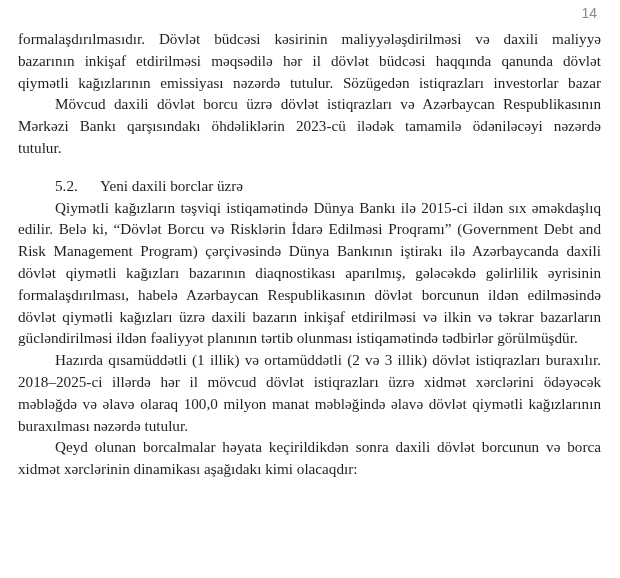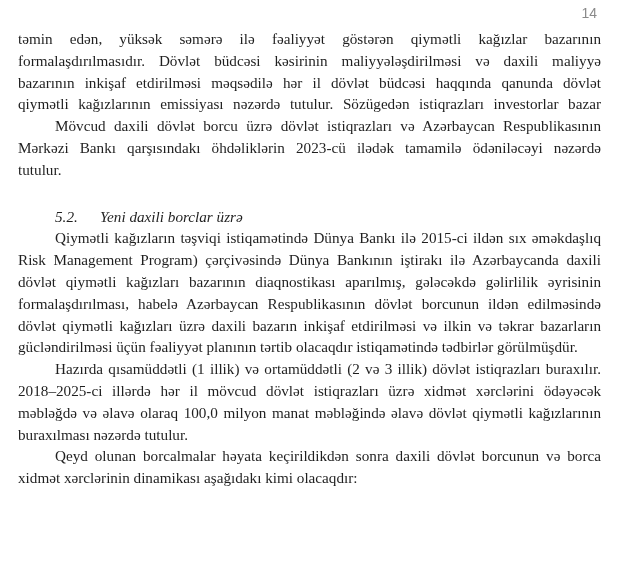--- a/index.html
+++ b/index.html
@@ -41,65 +41,64 @@
     text-align-last: justify;
     white-space: normal;
   }
   .line.last {
     text-align-last: left;
   }
   .line.ind {
     text-indent: 37px;
   }
   .heading {
-    margin-top: 25px;
+    margin-top: 16px;
     font-size: 15.2px;
     line-height: 21.8px;
-    font-style: italic;
     text-indent: 37px;
   }
   .h-num {
     display: inline-block;
     width: 45px;
     text-indent: 0;
   }
 </style>
 </head>
 <body>
 
 <div class="page">
 
   <div class="page-number">14</div>
 
   <div class="content">
 
     <div class="para">
-      <span class="line">təmin edən, yüksək səmərə ilə fəaliyyət göstərən qiymətli kağızlar bazarının</span>
       <span class="line">formalaşdırılmasıdır. Dövlət büdcəsi kəsirinin maliyyələşdirilməsi və daxili maliyyə</span>
       <span class="line">bazarının inkişaf etdirilməsi məqsədilə hər il dövlət büdcəsi haqqında qanunda dövlət</span>
       <span class="line">qiymətli kağızlarının emissiyası nəzərdə tutulur. Sözügedən istiqrazları investorlar bazar</span>
     </div>
 
     <div class="para">
       <span class="line ind">Mövcud daxili dövlət borcu üzrə dövlət istiqrazları və Azərbaycan Respublikasının</span>
       <span class="line">Mərkəzi Bankı qarşısındakı öhdəliklərin 2023-cü ilədək tamamilə ödəniləcəyi nəzərdə</span>
       <span class="line last">tutulur.</span>
     </div>
 
     <div class="heading">
       <span class="h-num">5.2.</span><span class="h-title">Yeni daxili borclar üzrə</span>
     </div>
 
     <div class="para">
       <span class="line ind">Qiymətli kağızların təşviqi istiqamətində Dünya Bankı ilə 2015-ci ildən sıx əməkdaşlıq</span>
+      <span class="line">edilir. Belə ki, “Dövlət Borcu və Risklərin İdarə Edilməsi Proqramı” (Government Debt and</span>
       <span class="line">Risk Management Program) çərçivəsində Dünya Bankının iştirakı ilə Azərbaycanda daxili</span>
       <span class="line">dövlət qiymətli kağızları bazarının diaqnostikası aparılmış, gələcəkdə gəlirlilik əyrisinin</span>
       <span class="line">formalaşdırılması, habelə Azərbaycan Respublikasının dövlət borcunun ildən edilməsində</span>
       <span class="line">dövlət qiymətli kağızları üzrə daxili bazarın inkişaf etdirilməsi və ilkin və təkrar bazarların</span>
-      <span class="line last">gücləndirilməsi üçün fəaliyyət planının tərtib olacaqdır istiqamətində tədbirlər görülmüşdür.</span>
+      <span class="line last">gücləndirilməsi ildən fəaliyyət planının tərtib olunması istiqamətində tədbirlər görülmüşdür.</span>
     </div>
 
     <div class="para">
       <span class="line ind">Hazırda qısamüddətli (1 illik) və ortamüddətli (2 və 3 illik) dövlət istiqrazları buraxılır.</span>
       <span class="line">2018–2025-ci illərdə hər il mövcud dövlət istiqrazları üzrə xidmət xərclərini ödəyəcək</span>
       <span class="line">məbləğdə və əlavə olaraq 100,0 milyon manat məbləğində əlavə dövlət qiymətli kağızlarının</span>
       <span class="line last">buraxılması nəzərdə tutulur.</span>
     </div>
 
     <div class="para">

